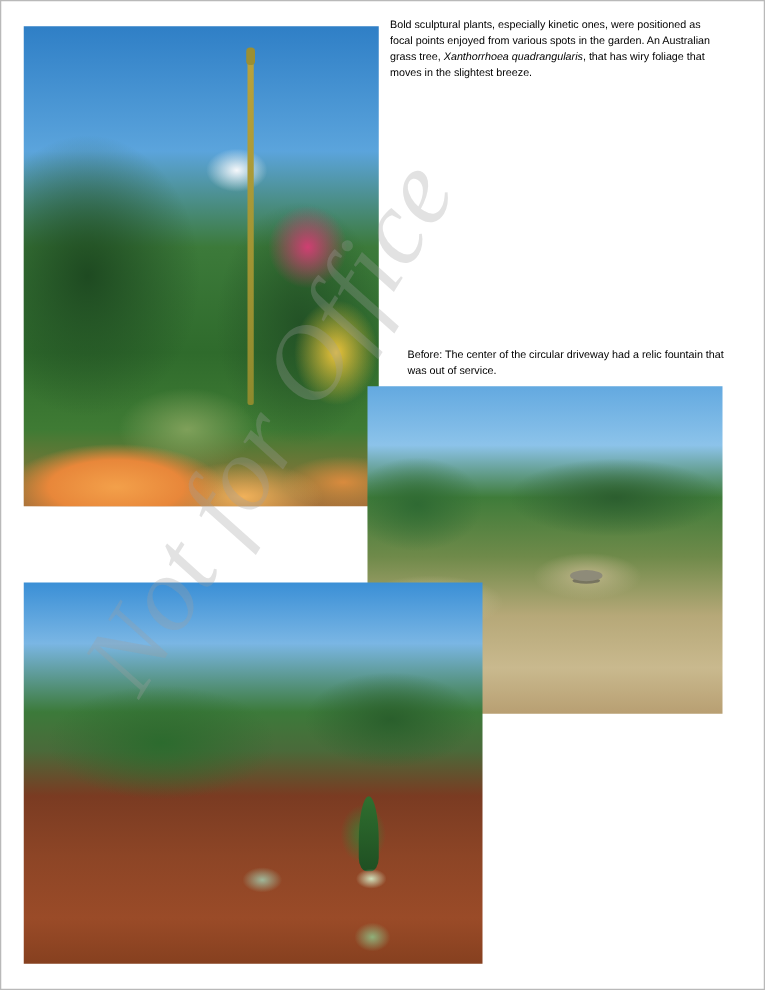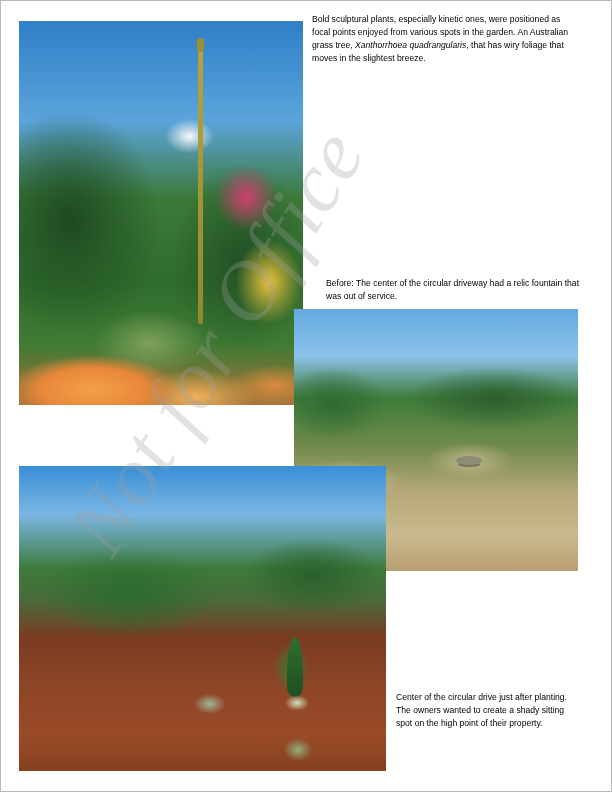--- a/index.html
+++ b/index.html
@@ -191,15 +191,14 @@
 
   <div class="photo" id="photo-before">
     <div class="fountain"></div>
   </div>
 
   <div class="photo" id="photo-after">
     <div class="cypress"></div>
     <div class="agave"></div>
   </div>
 
-  <div class="caption" id="cap-center">Center of the circular drive just after planting. The owners wanted to create a shady sitting spot on the high point of their property.</div>
 
 </div>
 
 </body></html>

